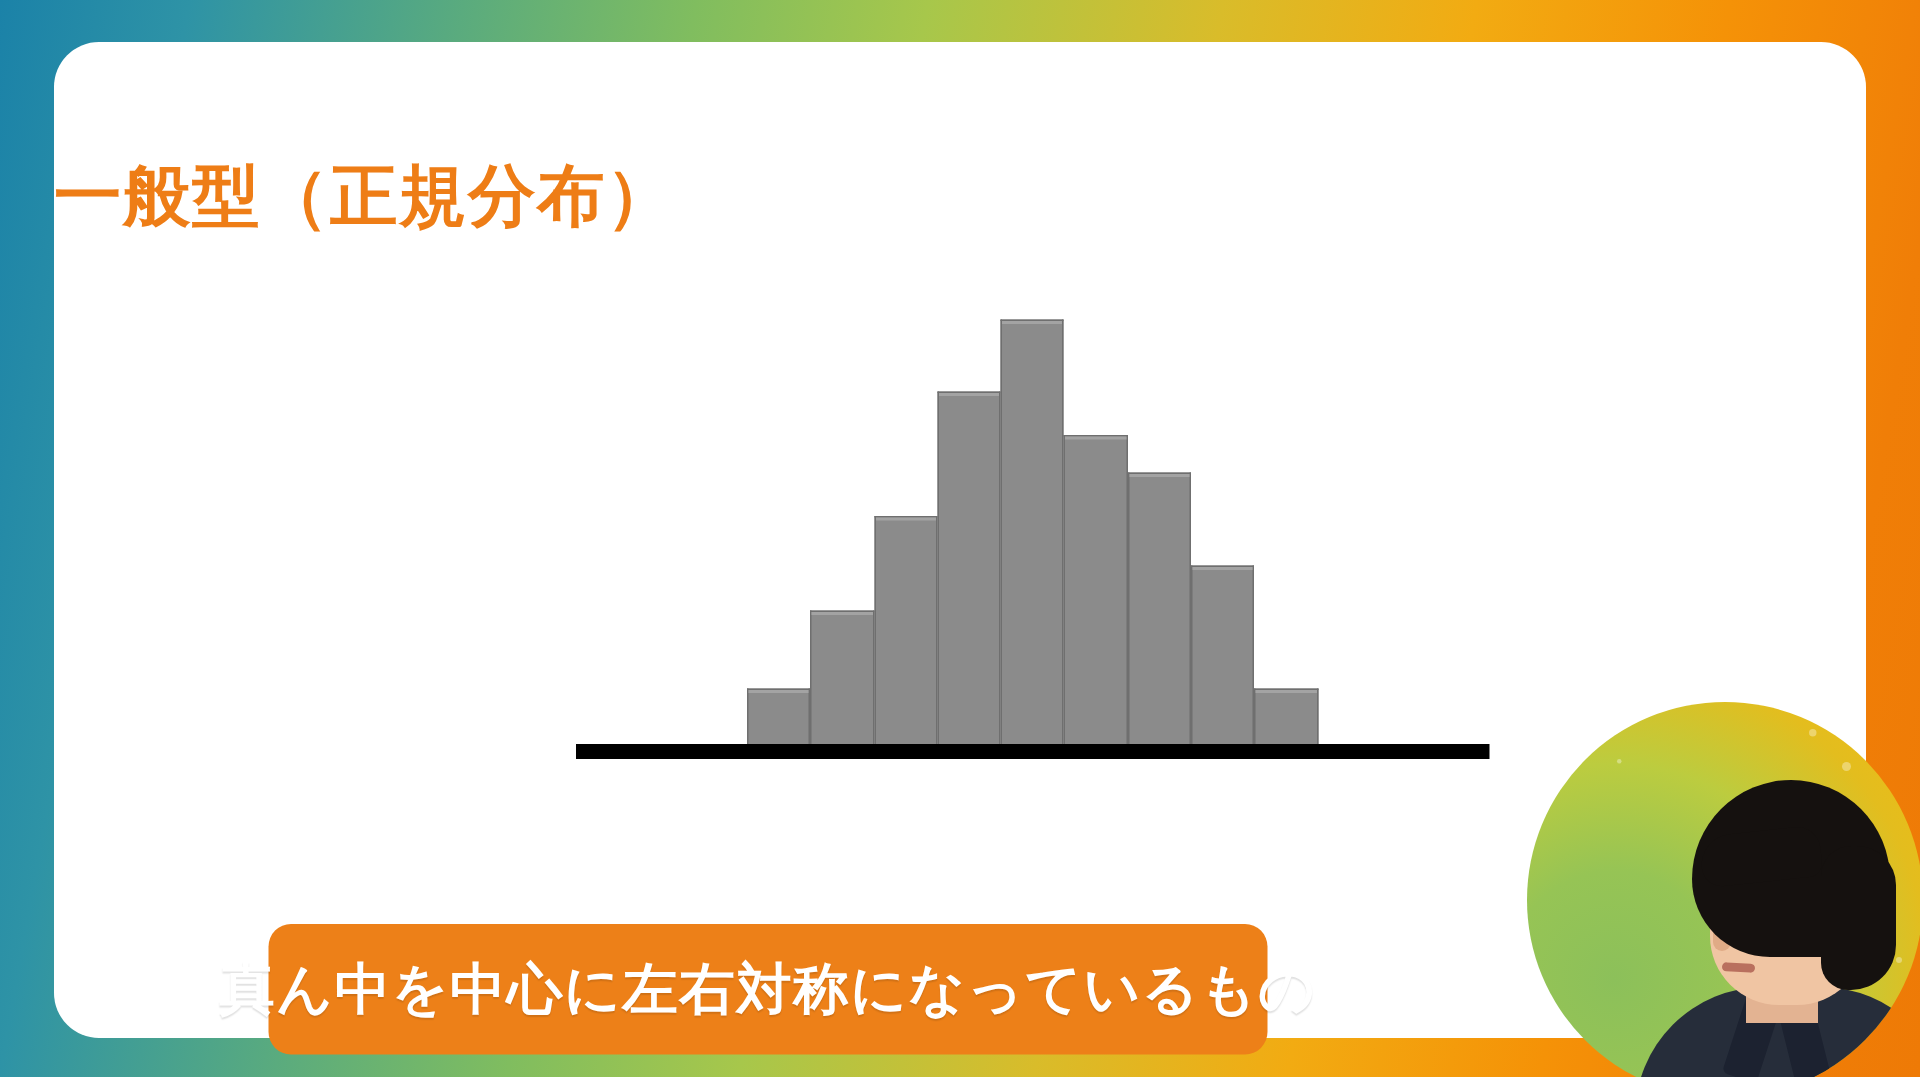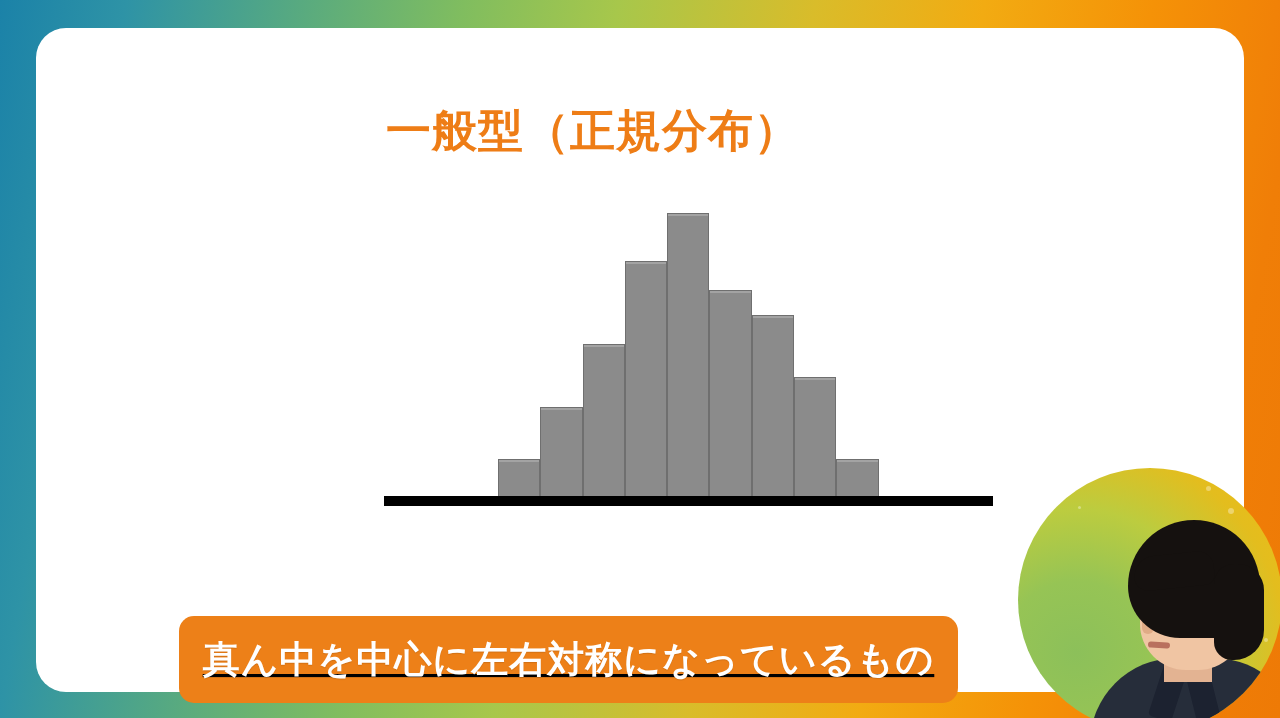--- a/index.html
+++ b/index.html
@@ -46,28 +46,26 @@
     background: #ffffff;
     border-radius: 30px;
   }
 
   
   .slide-title {
     position: absolute;
     left: 0;
     top: 78px;
     width: 1060px;
-    text-align: center;
     font-size: 45px;
     font-weight: bold;
     color: #ee7d16;
     letter-spacing: 1px;
     line-height: 1.1;
     white-space: nowrap;
-    margin-left: 27px;
   }
 
   
   .histogram {
     position: absolute;
     left: 348px;
     top: 170px;
     width: 610px;
     height: 310px;
   }
@@ -99,29 +97,28 @@
     width: 609px;
     height: 10px;
     background: #000000;
   }
 
   
   .caption-box {
     position: absolute;
     left: 143px;
     top: 588px;
-    width: 779px;
+    width: 666px;
     height: 87px;
     background: #ed8018;
     border-radius: 15px;
     display: flex;
     align-items: center;
     justify-content: center;
     box-sizing: border-box;
-    text-decoration: underline;
   }
   .caption-text {
     color: #ffffff;
     font-size: 37px;
     font-weight: bold;
     letter-spacing: 1px;
     white-space: nowrap;
     text-shadow: 0 1px 1px rgba(0,0,0,0.12);
   }
 

